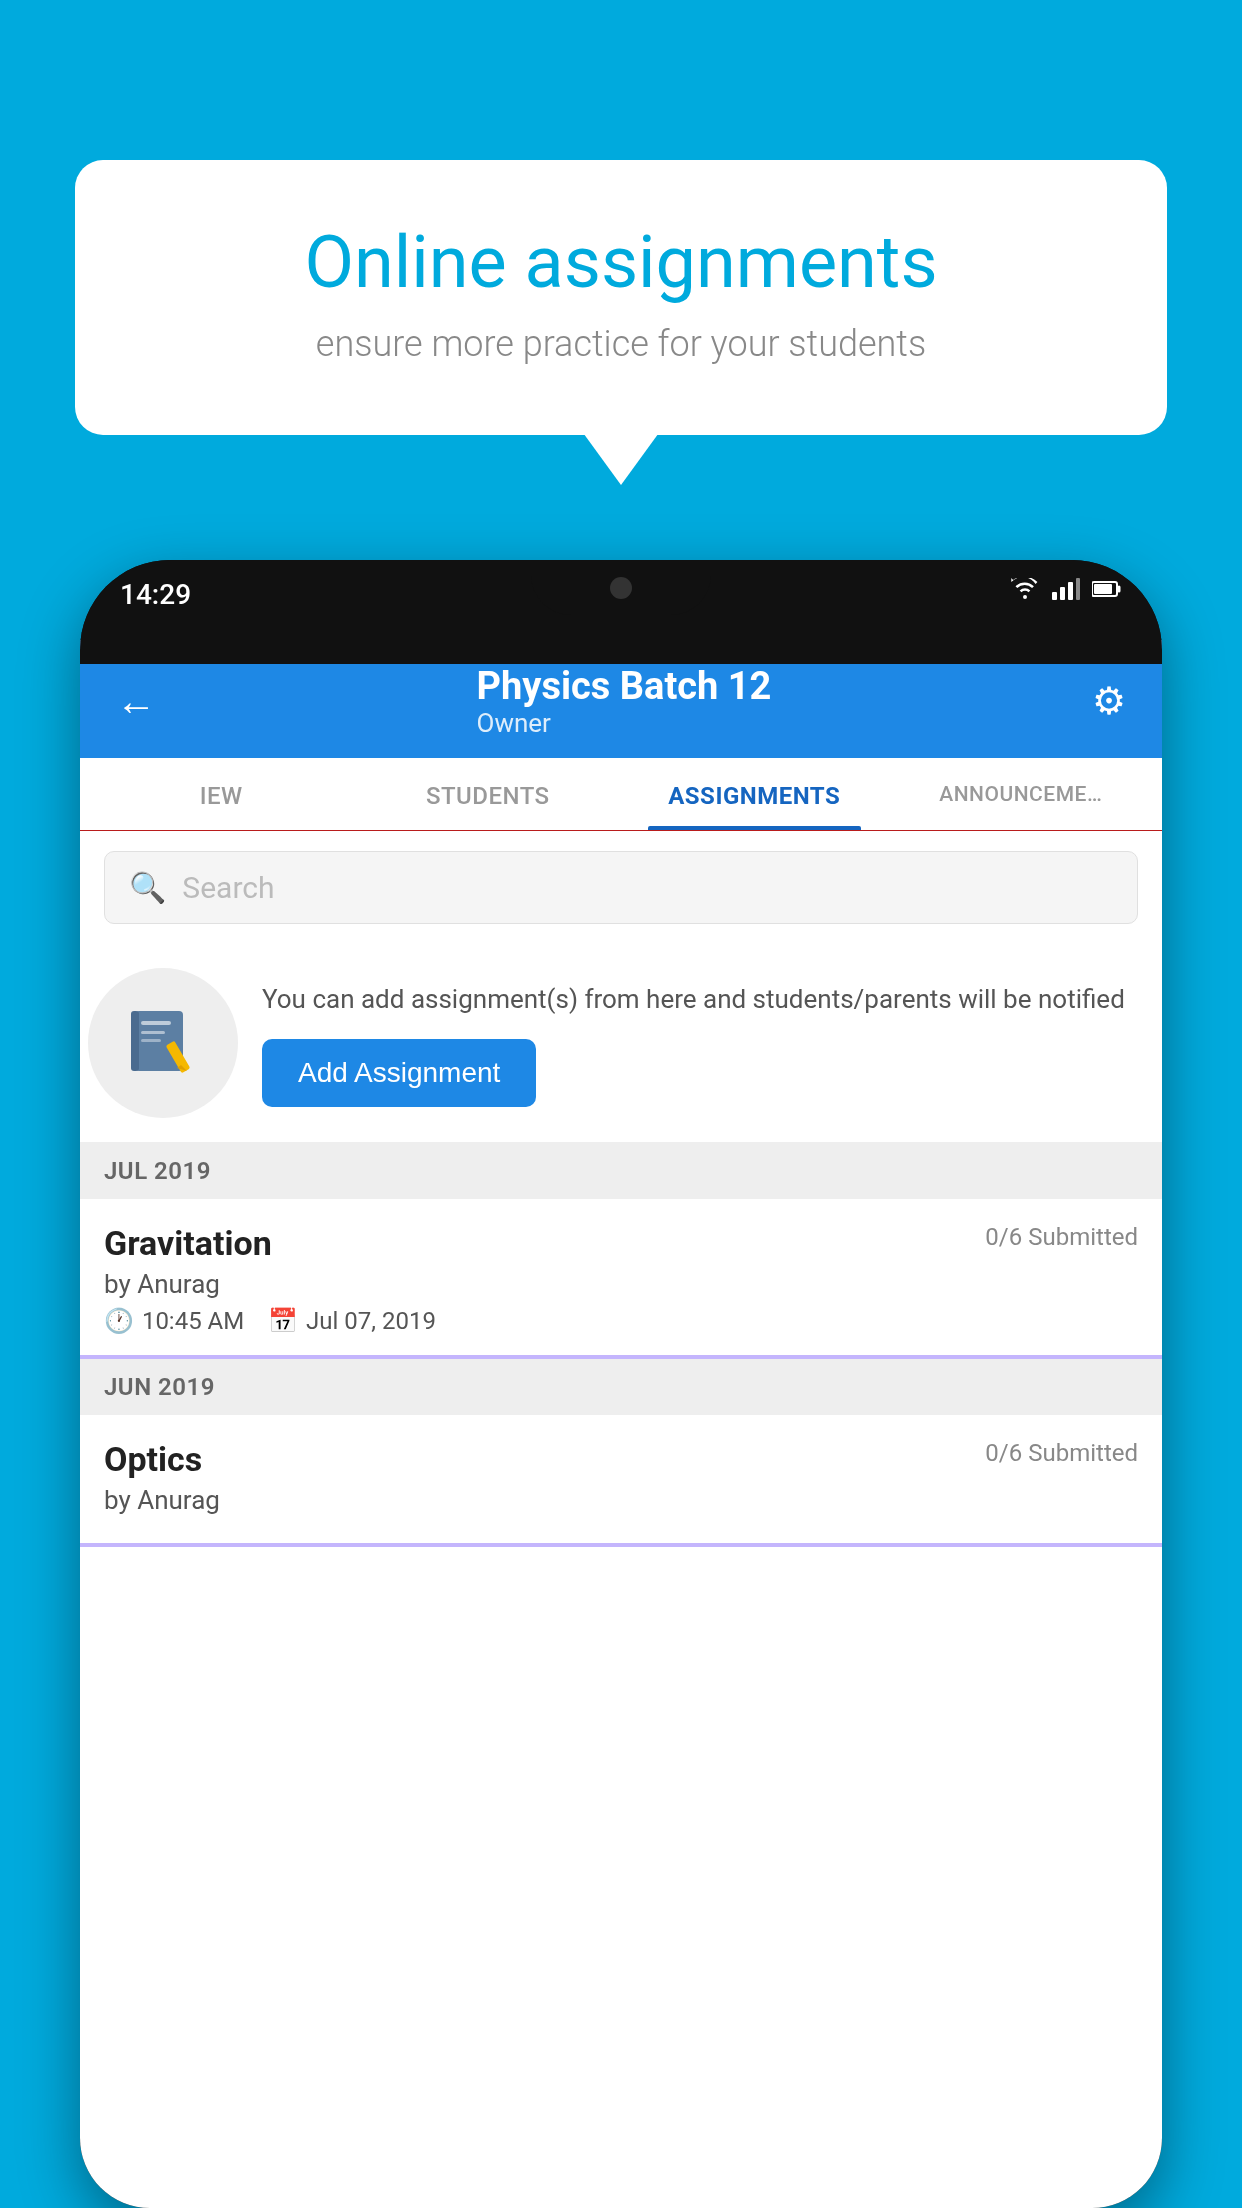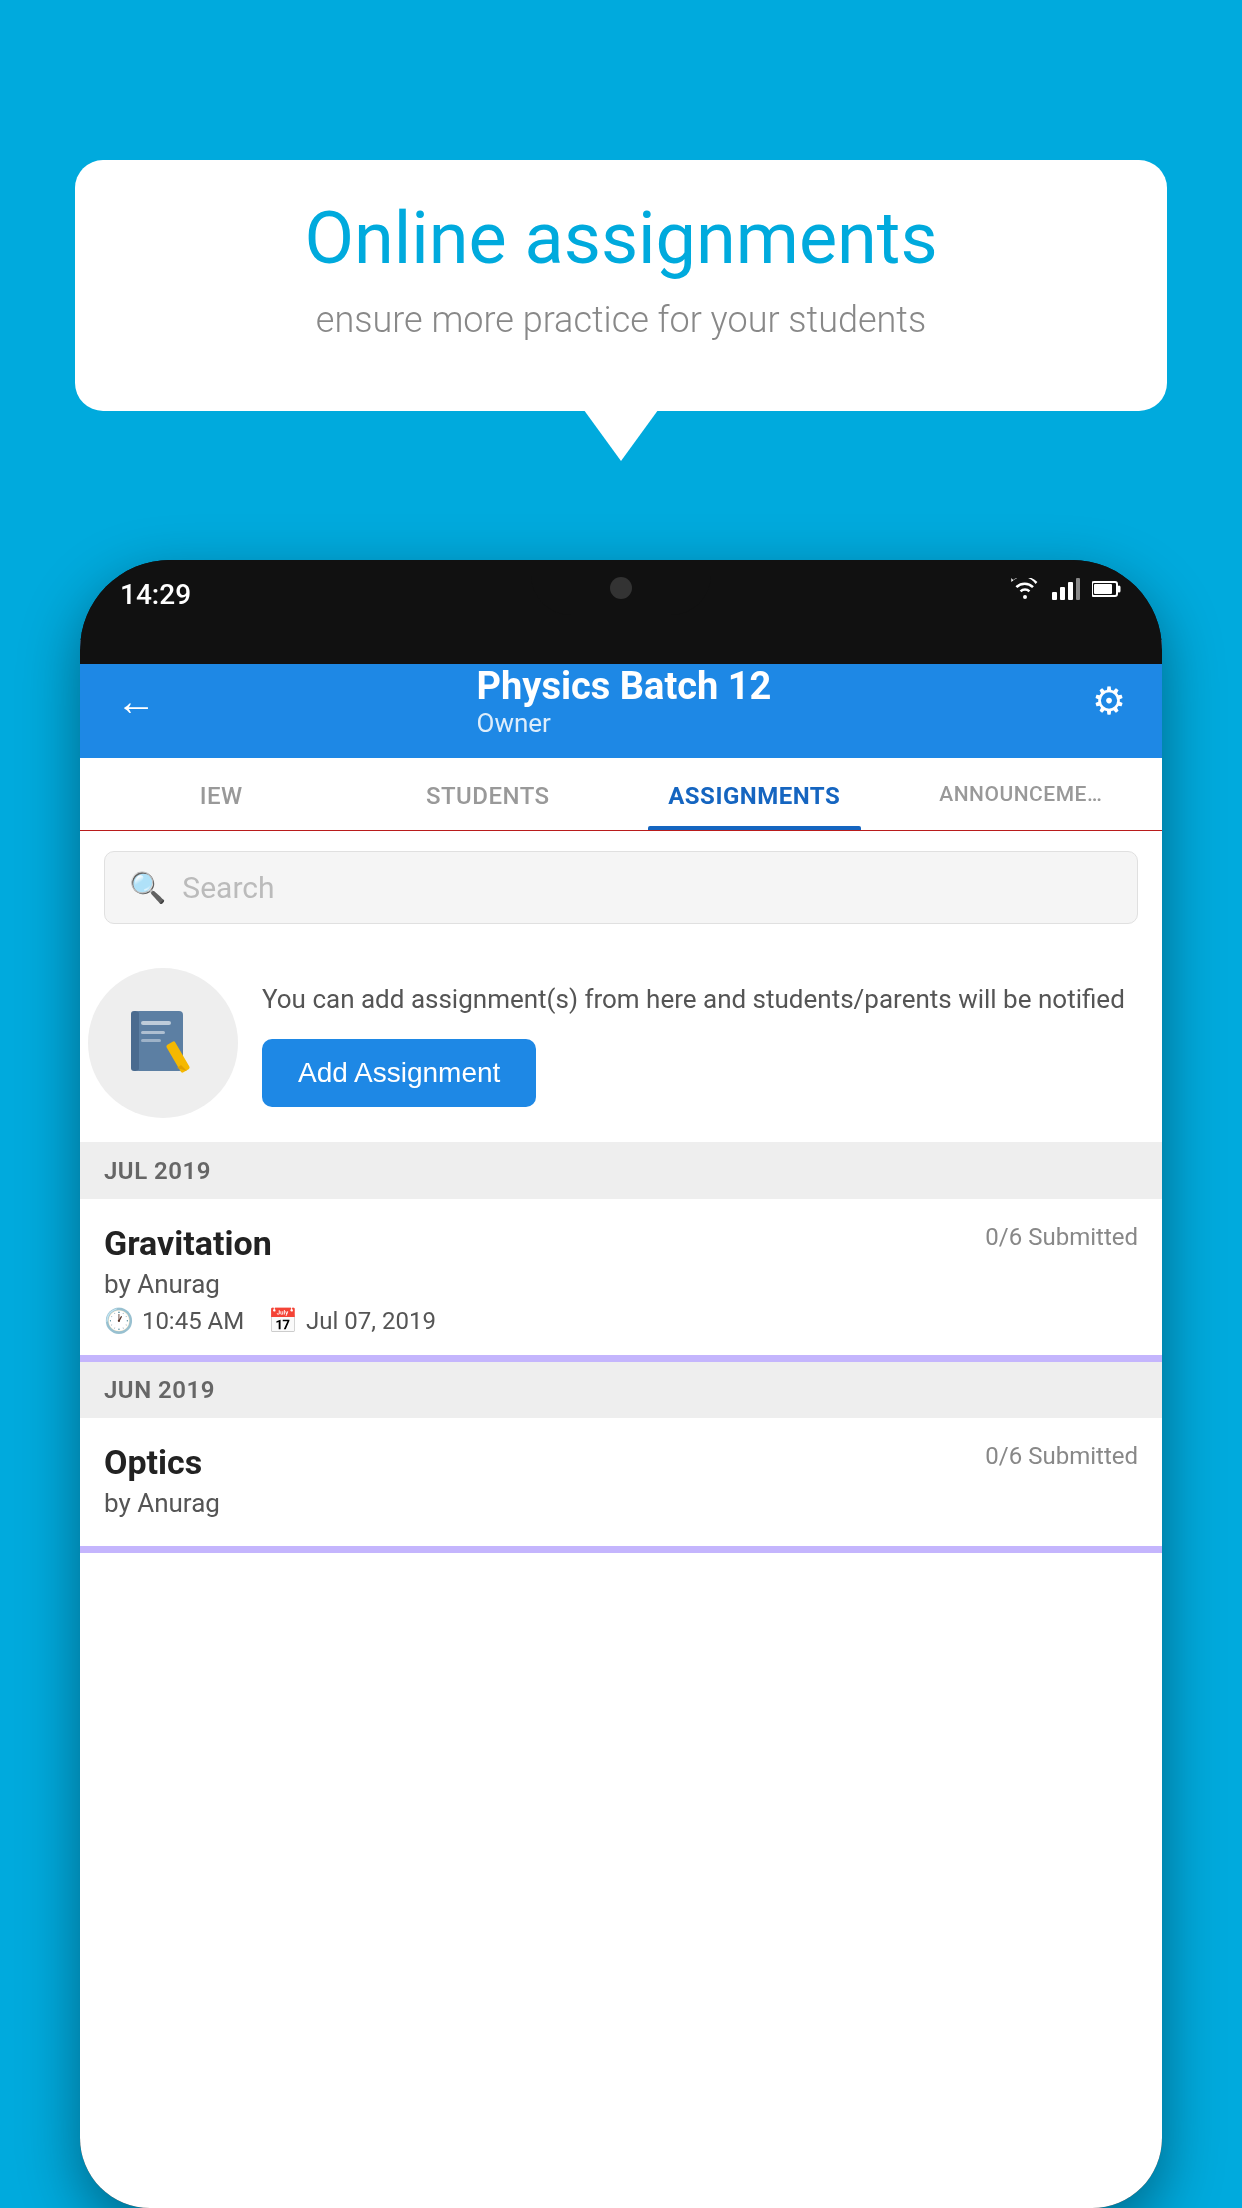--- a/index.html
+++ b/index.html
@@ -13,21 +13,21 @@
     }
 
     
     .speech-bubble {
       position: absolute;
       top: 160px;
       left: 75px;
       right: 75px;
       background: white;
       border-radius: 28px;
-      padding: 36px 70px 70px 70px;
+      padding: 60px 70px 70px 70px;
       text-align: center;
     }
     .speech-bubble::after {
       content: '';
       position: absolute;
       bottom: -50px;
       left: 50%;
       transform: translateX(-50%);
       width: 0;
       height: 0;
@@ -250,21 +250,21 @@
       font-size: 24px;
       font-weight: 600;
       color: #666;
       letter-spacing: 0.5px;
     }
 
     
     .assignment-item {
       background: white;
       padding: 24px 24px 20px 24px;
-      border-bottom: 7px solid #c4b5fd;
+      border-bottom: 4px solid #c4b5fd;
     }
     .assignment-row1 {
       display: flex;
       justify-content: space-between;
       align-items: flex-start;
       margin-bottom: 6px;
     }
     .assignment-name {
       font-size: 34px;
       font-weight: 700;

